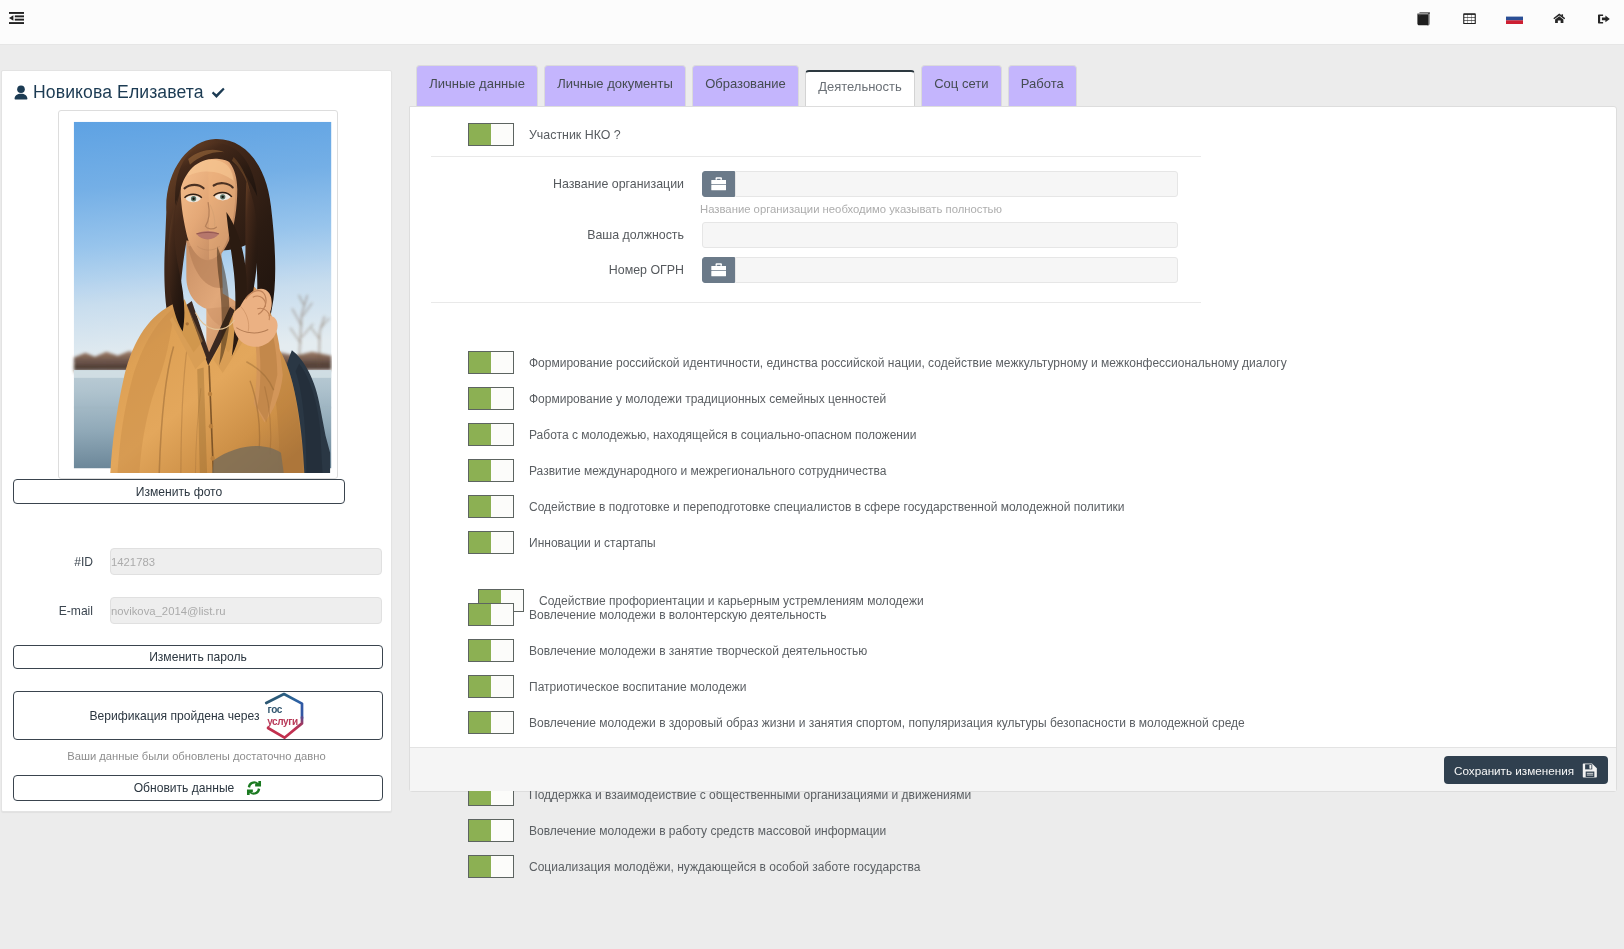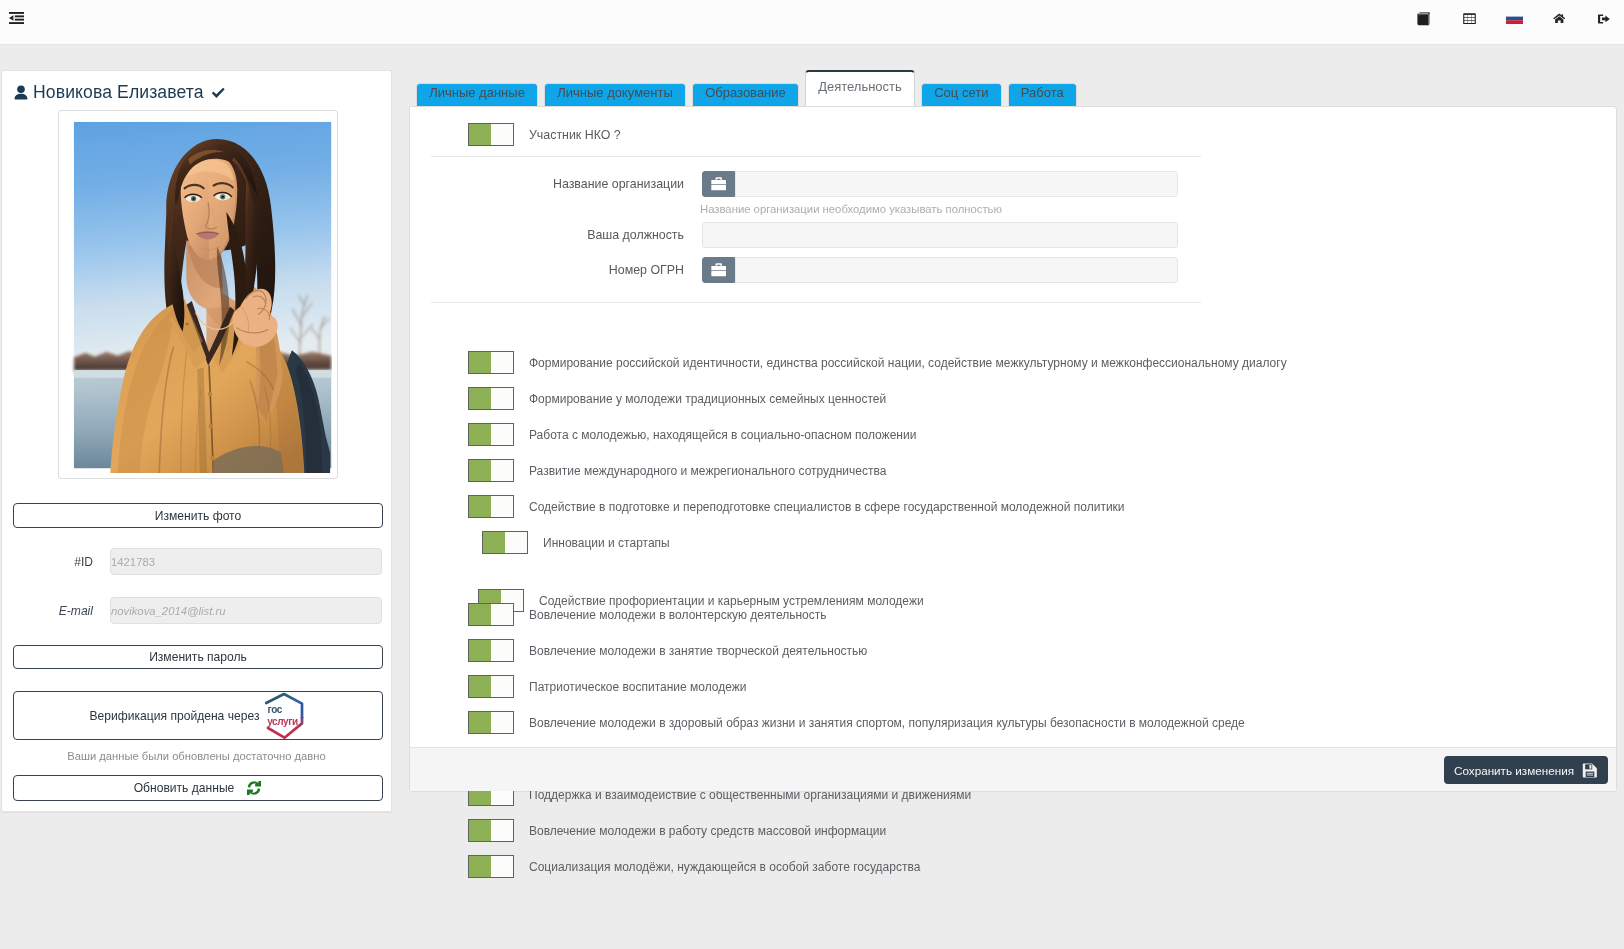--- a/index.html
+++ b/index.html
@@ -39,22 +39,22 @@
     cursor:pointer;font-family:"Liberation Sans", sans-serif;}
   .fld-row{position:absolute;display:flex;align-items:center;}
   .fld-lab{font-size:12.1px;color:#3c4650;text-align:right;}
   .fld-box{background:#EEEEEE;border:1px solid #E0E0E0;border-radius:4px;
     font-size:11.3px;color:#ABABAB;display:flex;align-items:center;}
   .note{position:absolute;font-size:11.2px;color:#8d8d8d;text-align:center;width:100%;}
 
   
   .rpanel{position:absolute;left:409px;top:25px;width:1208px;height:877px;}
   .tabbar{position:absolute;left:0;top:0;height:37px;display:flex;align-items:flex-end;gap:6px;padding-left:7px;}
-  .tab{height:24px;padding:0 12.2px 6px;display:flex;align-items:center;justify-content:center;
-    background:#0ea5e9;border:1px solid #DBDBDB;border-bottom:none;border-radius:4px 4px 0 0;
+  .tab{height:42px;padding:0 12.2px 6px;display:flex;align-items:center;justify-content:center;
+    background:#c4b5fd;border:1px solid #DBDBDB;border-bottom:none;border-radius:4px 4px 0 0;
     font-size:13px;color:#454C52;cursor:pointer;white-space:nowrap;}
   .tab.active{background:#FFFFFF;border-top:2px solid #2d3940;color:#6a7076;height:37px;padding-bottom:7px;
     border-left-color:#D3D3D3;border-right-color:#D3D3D3;}
   .rcontent{position:absolute;left:0;top:36px;width:1208px;height:686px;background:#FFFFFF;
     border:1px solid #DDDDDD;border-radius:0 3px 3px 3px;}
 
   
   .toggle{width:46px;height:23px;border:1.6px solid #5D6461;background:#FCFCFA;display:inline-block;
     position:relative;cursor:pointer;flex:none;}
   .toggle::before{content:"";position:absolute;left:0;top:0;width:50%;height:100%;background:#8CB053;}
@@ -316,30 +316,30 @@
         <path d="M190 192 C198 190 205 196 203 204" fill="none" stroke="#BE835A" stroke-width="1.1"></path>
         <path d="M167 212 C176 218 190 220 202 214" fill="none" stroke="#B37C54" stroke-width="1.1"></path>
         <path d="M172 190 C178 196 182 206 180 216" fill="none" stroke="#C98E62" stroke-width="1" opacity="0.7"></path>
 
         <path d="M122 196 C132 216 152 220 165 204" fill="none" stroke="#E2C296" stroke-width="1.3"></path>
         </g>
       </g>
         </svg>
     </div>
 
-    <div class="btn-outline" style="left:11px;top:432px;width:370px;height:25px;">
+    <div class="btn-outline" style="left:11px;top:408px;width:332px;height:25px;">
       <span>Изменить фото</span>
     </div>
 
     <div class="fld-row" style="left:0px;top:477px;width:381px;">
       <div class="fld-lab" style="width:91px;padding-right:0px;">#ID</div>
       <div class="fld-box" style="width:272px;height:27px;margin-left:17px;">1421783</div>
     </div>
 
-    <div class="fld-row" style="left:0px;top:526px;width:381px;font-style:italic;">
+    <div class="fld-row" style="left:0px;top:526px;width:381px;">
       <div class="fld-lab" style="width:91px;padding-right:0px;">E-mail</div>
       <div class="fld-box" style="width:272px;height:27px;margin-left:17px;">novikova_2014@list.ru</div>
     </div>
 
     <div class="btn-outline" style="left:11px;top:574px;width:370px;height:24px;">
       <span>Изменить пароль</span>
     </div>
 
     <div class="btn-outline" style="left:11px;top:620px;width:370px;height:49px;">
       <span>Верификация пройдена через</span>
@@ -457,21 +457,21 @@
             <div class="act-lab">Работа с молодежью, находящейся в социально-опасном положении</div>
           </div>
           <div class="act-row" style="left: 58px; top: 352px;">
             <div class="toggle"></div>
             <div class="act-lab">Развитие международного и межрегионального сотрудничества</div>
           </div>
           <div class="act-row" style="left: 58px; top: 388px;">
             <div class="toggle"></div>
             <div class="act-lab">Содействие в подготовке и переподготовке специалистов в сфере государственной молодежной политики</div>
           </div>
-          <div class="act-row" style="left: 72px; top: 424px; justify-content: space-between;">
+          <div class="act-row" style="left: 58px; top: 424px; justify-content: space-between;">
             <div class="toggle"></div>
             <div class="act-lab">Инновации и стартапы</div>
           </div>
           <div class="act-row" style="left: 68px; top: 460px; margin-top: 22px;">
             <div class="toggle"></div>
             <div class="act-lab">Содействие профориентации и карьерным устремлениям молодежи</div>
           </div>
           <div class="act-row" style="left: 58px; top: 496px;">
             <div class="toggle"></div>
             <div class="act-lab">Вовлечение молодежи в волонтерскую деятельность</div>

